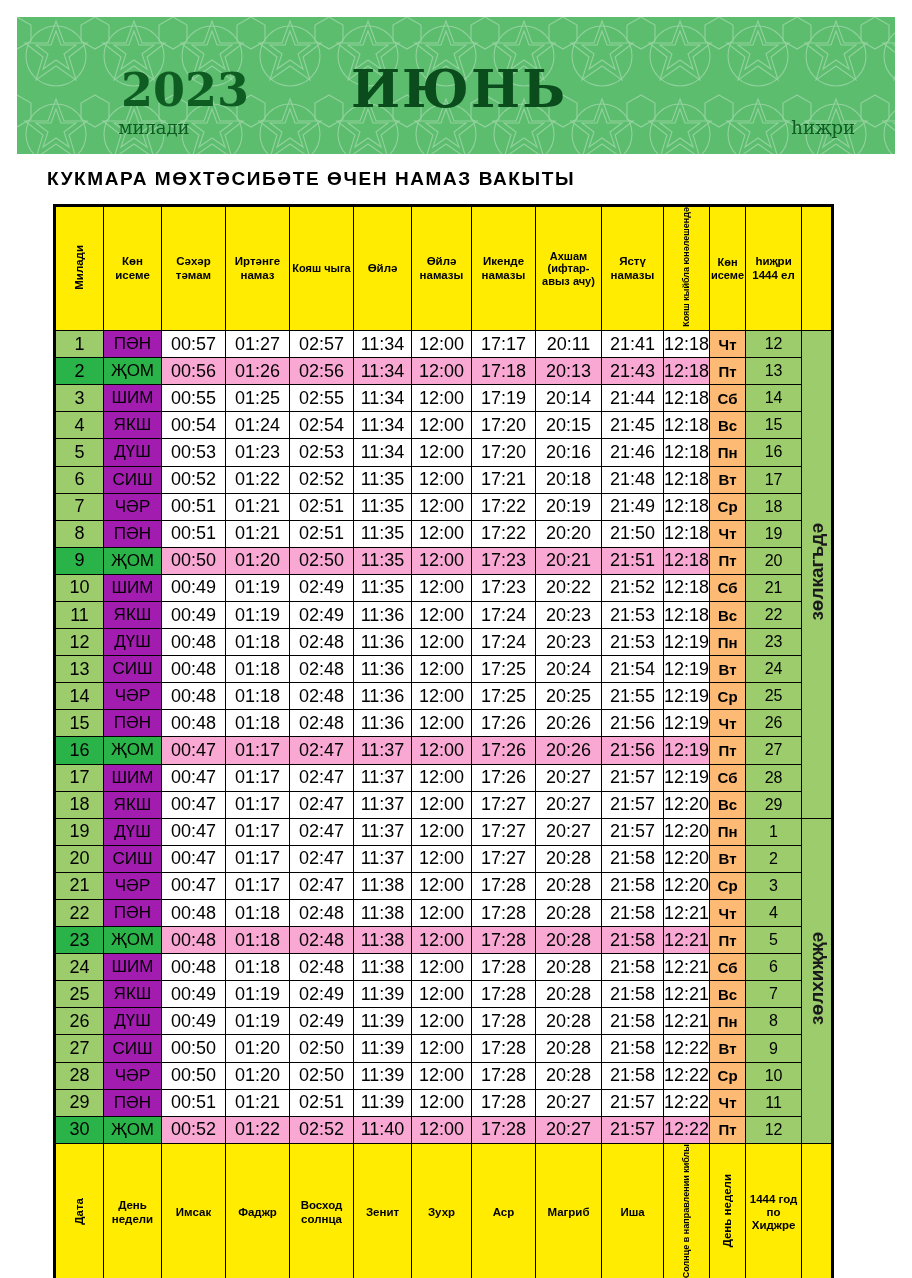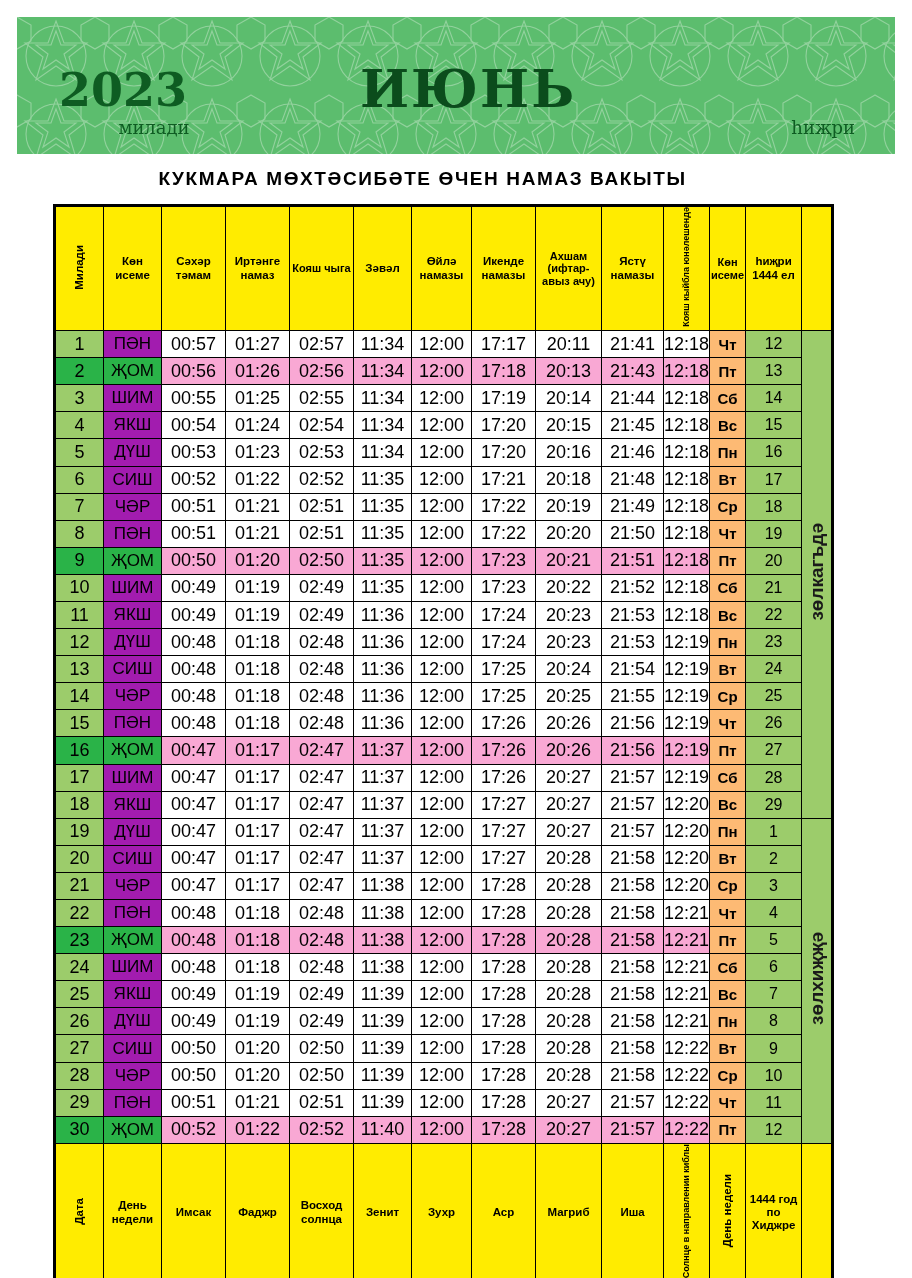--- a/index.html
+++ b/index.html
@@ -8,48 +8,48 @@
   .page{position:relative;width:912px;height:1278px;background:#fff;}
 
   
   .banner{
     position:absolute;left:17px;top:17px;width:878px;height:137px;
     background:#5cbd6e;overflow:hidden;
   }
   .banner-pattern{position:absolute;left:0;top:0;width:100%;height:100%;opacity:.55;}
   .banner-inner{position:relative;width:100%;height:100%;}
   .b-year{
-    position:absolute;left:42px;top:50px;width:190px;text-align:left;
+    position:absolute;left:42px;top:50px;width:190px;text-align:right;
     font-family:"DejaVu Serif",serif;font-weight:bold;font-size:46px;color:#0e5c22;
     line-height:1;
   }
   .b-year-sub{
     position:absolute;left:42px;top:100px;width:190px;text-align:center;
     font-family:"DejaVu Serif",serif;font-size:18px;color:#0e5c22;
   }
   .b-month{
-    position:absolute;left:12px;top:46px;width:878px;text-align:center;
+    position:absolute;left:3px;top:46px;width:878px;text-align:center;
     font-family:"DejaVu Serif",serif;font-weight:bold;font-size:52px;color:#0b4c1c;
     letter-spacing:2px;line-height:1;
   }
   .b-hijri{
     position:absolute;right:40px;top:50px;width:190px;text-align:center;
     font-family:"DejaVu Serif",serif;font-weight:bold;font-size:46px;color:#0e5c22;
     line-height:1;
   }
   .b-hijri-sub{
     position:absolute;right:40px;top:100px;width:190px;text-align:right;
     font-family:"DejaVu Serif",serif;font-size:18px;color:#0e5c22;
   }
 
   
   .subtitle{
-    position:absolute;left:0;top:168px;width:845px;text-align:center;
+    position:absolute;left:0;top:168px;width:845px;
     font-family:"Liberation Sans",sans-serif;font-weight:bold;font-size:19px;
-    color:#000;letter-spacing:1.6px;
+    color:#000;letter-spacing:1.6px;padding-left:47px;
   }
   table{border-collapse:collapse;}
   .grid{
     position:absolute;left:53px;top:204px;
     border:2px solid #000;background:#94c96e;
     box-sizing:border-box;
   }
 
   table.cal{border-collapse:collapse;table-layout:fixed;}
   table.cal td,table.cal th{
@@ -149,21 +149,21 @@
           <col style="width:30px">
       </colgroup>
 
       <thead>
         <tr>
           <th class="hd vt"><span>Милади</span></th>
           <th class="hd">Көн исеме</th>
           <th class="hd">Сәхәр тәмам</th>
           <th class="hd">Иртәнге намаз</th>
           <th class="hd small">Кояш чыга</th>
-          <th class="hd">Зәвәл</th>
+          <th class="hd">Өйлә</th>
           <th class="hd">Өйлә намазы</th>
           <th class="hd">Икенде намазы</th>
           <th class="hd small">Ахшам (ифтар-авыз ачу)</th>
           <th class="hd">Ястү намазы</th>
           <th class="hd vt tiny"><span>Кояш кыйбла юнәлешендә</span></th>
           <th class="hd small">Көн исеме</th>
           <th class="hd">һиҗри 1444 ел</th>
           <th class="hd"></th>
         </tr>
       </thead>

